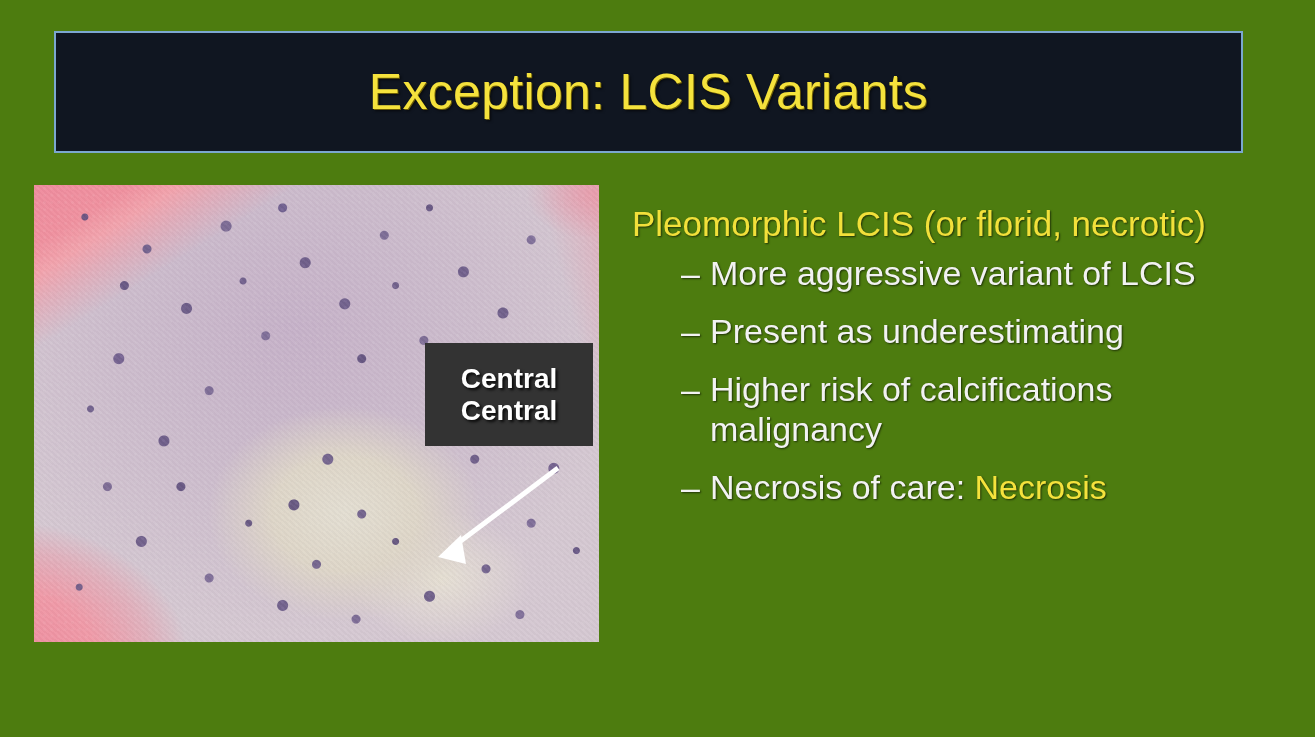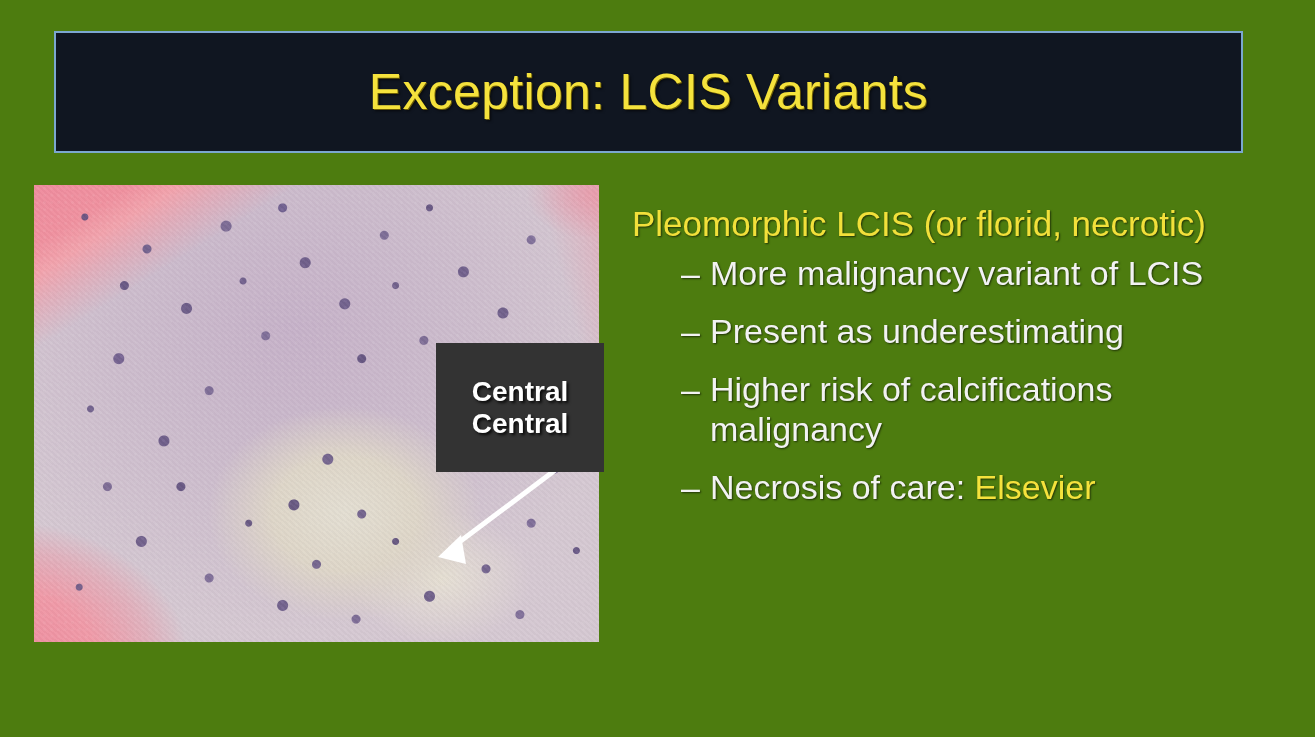--- a/index.html
+++ b/index.html
@@ -148,28 +148,27 @@
     opacity: 0.55;
     pointer-events: none;
   }
 
   
   #necrosis-label {
     position: absolute;
     left: 425px;
     top: 343px;
     width: 168px;
-    height: 129px;
+    height: 103px;
     background: #333333;
     display: flex;
     flex-direction: column;
     align-items: center;
     justify-content: center;
     line-height: 1.12;
-    margin-left: 11px;
   }
   #necrosis-label span {
     color: #ffffff;
     font-size: 28px;
     font-weight: bold;
     text-shadow: 2px 2px 3px rgba(0,0,0,0.85);
     font-family: "Liberation Sans", sans-serif;
   }
   #arrow-svg {
     position: absolute;
@@ -251,33 +250,33 @@
   <div id="necrosis-label">
     <span>Central</span>
     <span>Central</span>
   </div>
 
   <div id="body-col">
     <div id="heading">Pleomorphic LCIS (or florid, necrotic)</div>
 
     <div class="bullet">
       <span class="dash">–</span>
-      <span class="btext">More malignancy variant of LCIS</span>
+      <span class="btext">More aggressive variant of LCIS</span>
     </div>
 
     <div class="bullet">
       <span class="dash">–</span>
       <span class="btext">Present as underestimating</span>
     </div>
 
     <div class="bullet">
       <span class="dash">–</span>
       <span class="btext">Higher risk of calcifications malignancy</span>
     </div>
 
     <div class="bullet">
       <span class="dash">–</span>
-      <span class="btext"><span>Necrosis of care: </span><span class="hl">Elsevier</span></span>
+      <span class="btext"><span>Necrosis of care: </span><span class="hl">Necrosis</span></span>
     </div>
   </div>
 
 
 </div>
 
 </body></html>

